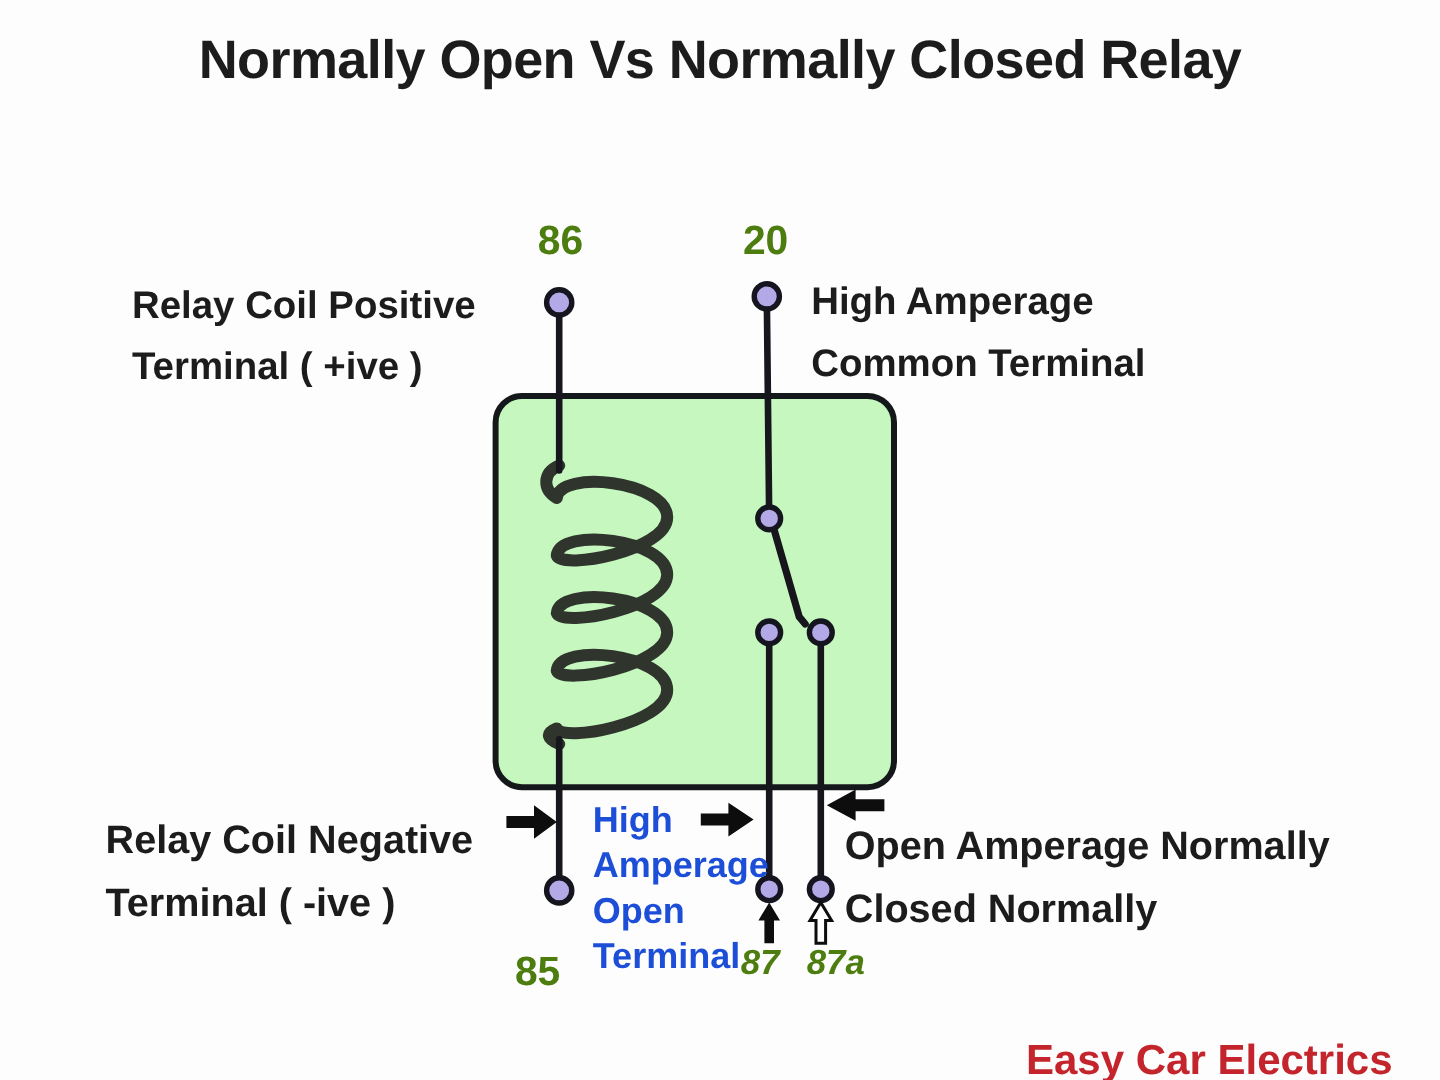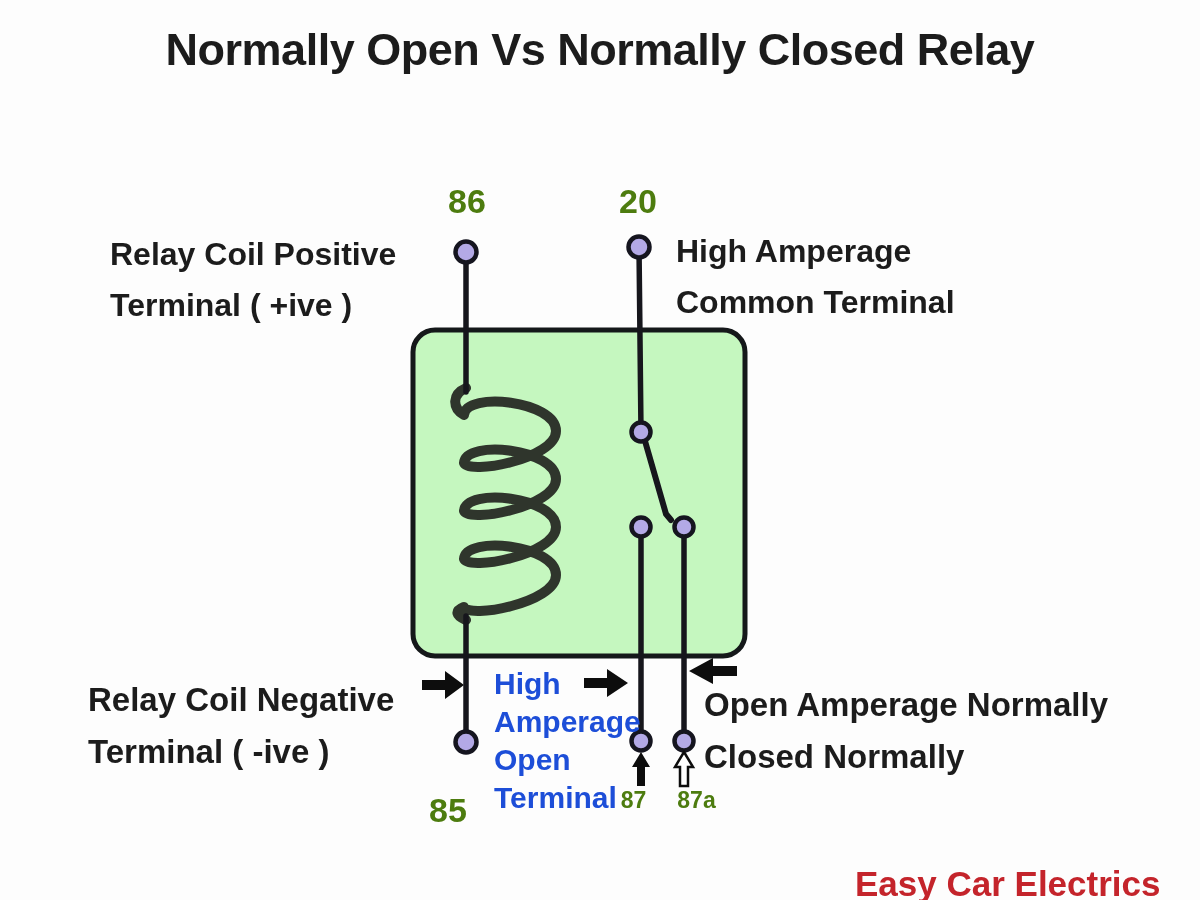--- a/index.html
+++ b/index.html
@@ -21,21 +21,21 @@
   }
   .biglabel{
     font-size:32px;font-weight:bold;line-height:51px;color:#1c1c1c;
     white-space:nowrap;
   }
   .biglabel span{display:block;}
   .neg{font-size:33px;line-height:52px;}
   .pin{
     font-size:34px;font-weight:bold;text-align:center;color:#4d7c0f;
   }
-  .pin-sm{font-size:23px;}
+  .pin-sm{font-size:29px;font-style:italic;}
   .smallcol{
     font-size:30px;font-weight:bold;line-height:38px;color:#1d4ed8;
   }
   .smallcol span{display:block;}
   .brand{
     font-size:35px;font-weight:bold;color:#c4242b;white-space:nowrap;
   }
   svg.diagram{position:absolute;left:0;top:0;}
 </style>
 </head>

